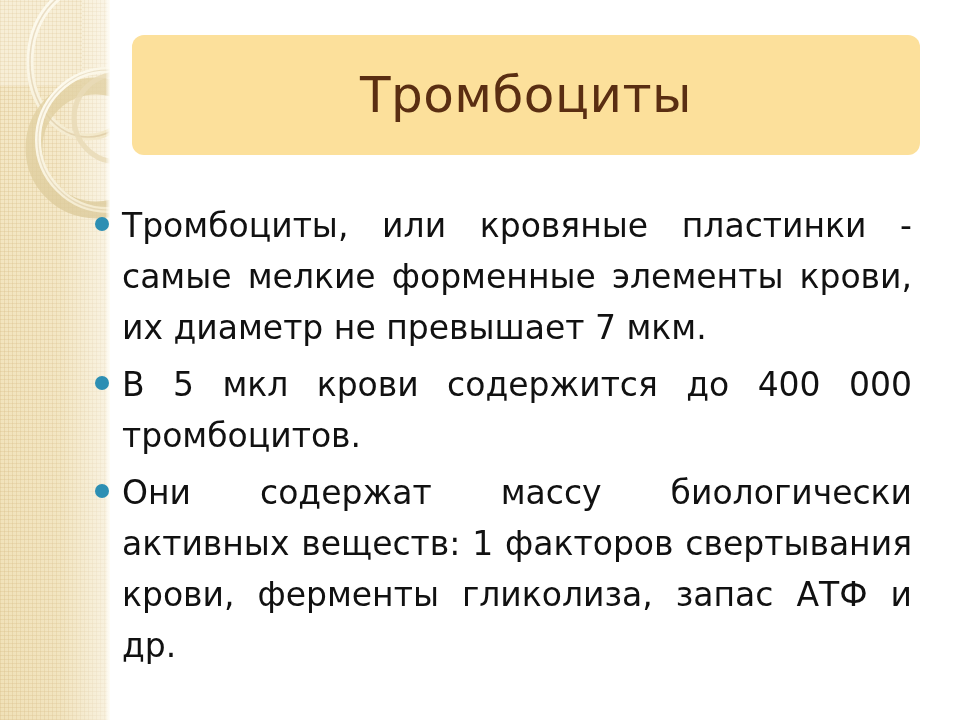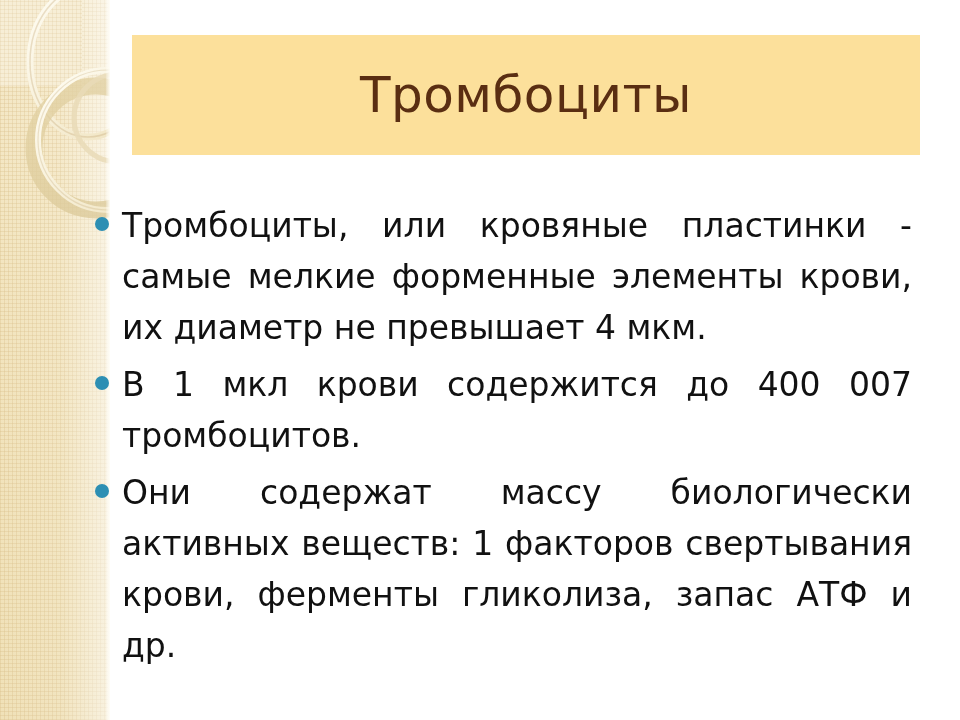--- a/index.html
+++ b/index.html
@@ -68,20 +68,21 @@
   .title-band {
     position: absolute;
     left: 132px;
     top: 35px;
     width: 788px;
     height: 120px;
     background: #fce09b;
     display: flex;
     align-items: center;
     justify-content: center;
+    border-radius: 12px;
   }
   .title-text {
     font-family: "DejaVu Sans", sans-serif;
     font-size: 50px;
     font-weight: 400;
     color: #5a2e12;
     letter-spacing: 0.5px;
     line-height: 1;
     white-space: nowrap;
   }
@@ -152,26 +153,26 @@
   </div>
 
   <div class="title-band">
     <div class="title-text">Тромбоциты</div>
   </div>
 
   <div class="body-area">
 
     <div class="bullet-row">
       <span class="bullet-dot"></span>
-      <div class="bullet-text">Тромбоциты, или кровяные пластинки - самые мелкие форменные элементы крови, их диаметр не превышает 4 мкм.</div>
+      <div class="bullet-text">Тромбоциты, или кровяные пластинки - самые мелкие форменные элементы крови, их диаметр не превышает 7 мкм.</div>
     </div>
 
     <div class="bullet-row">
       <span class="bullet-dot"></span>
-      <div class="bullet-text">В 1 мкл крови содержится до 400 007 тромбоцитов.</div>
+      <div class="bullet-text">В 5 мкл крови содержится до 400 000 тромбоцитов.</div>
     </div>
 
     <div class="bullet-row">
       <span class="bullet-dot"></span>
       <div class="bullet-text">Они содержат массу биологически активных веществ: 1 факторов свертывания крови, ферменты гликолиза, запас АТФ и др.</div>
     </div>
 
   </div>
 
 </div>

